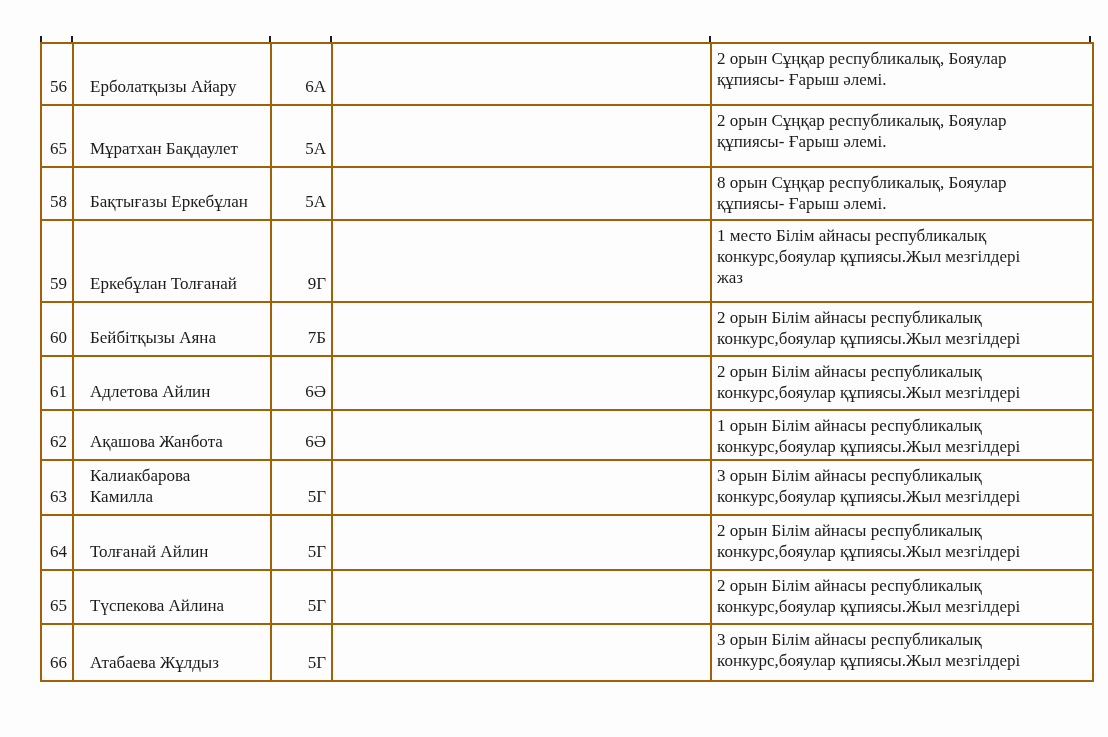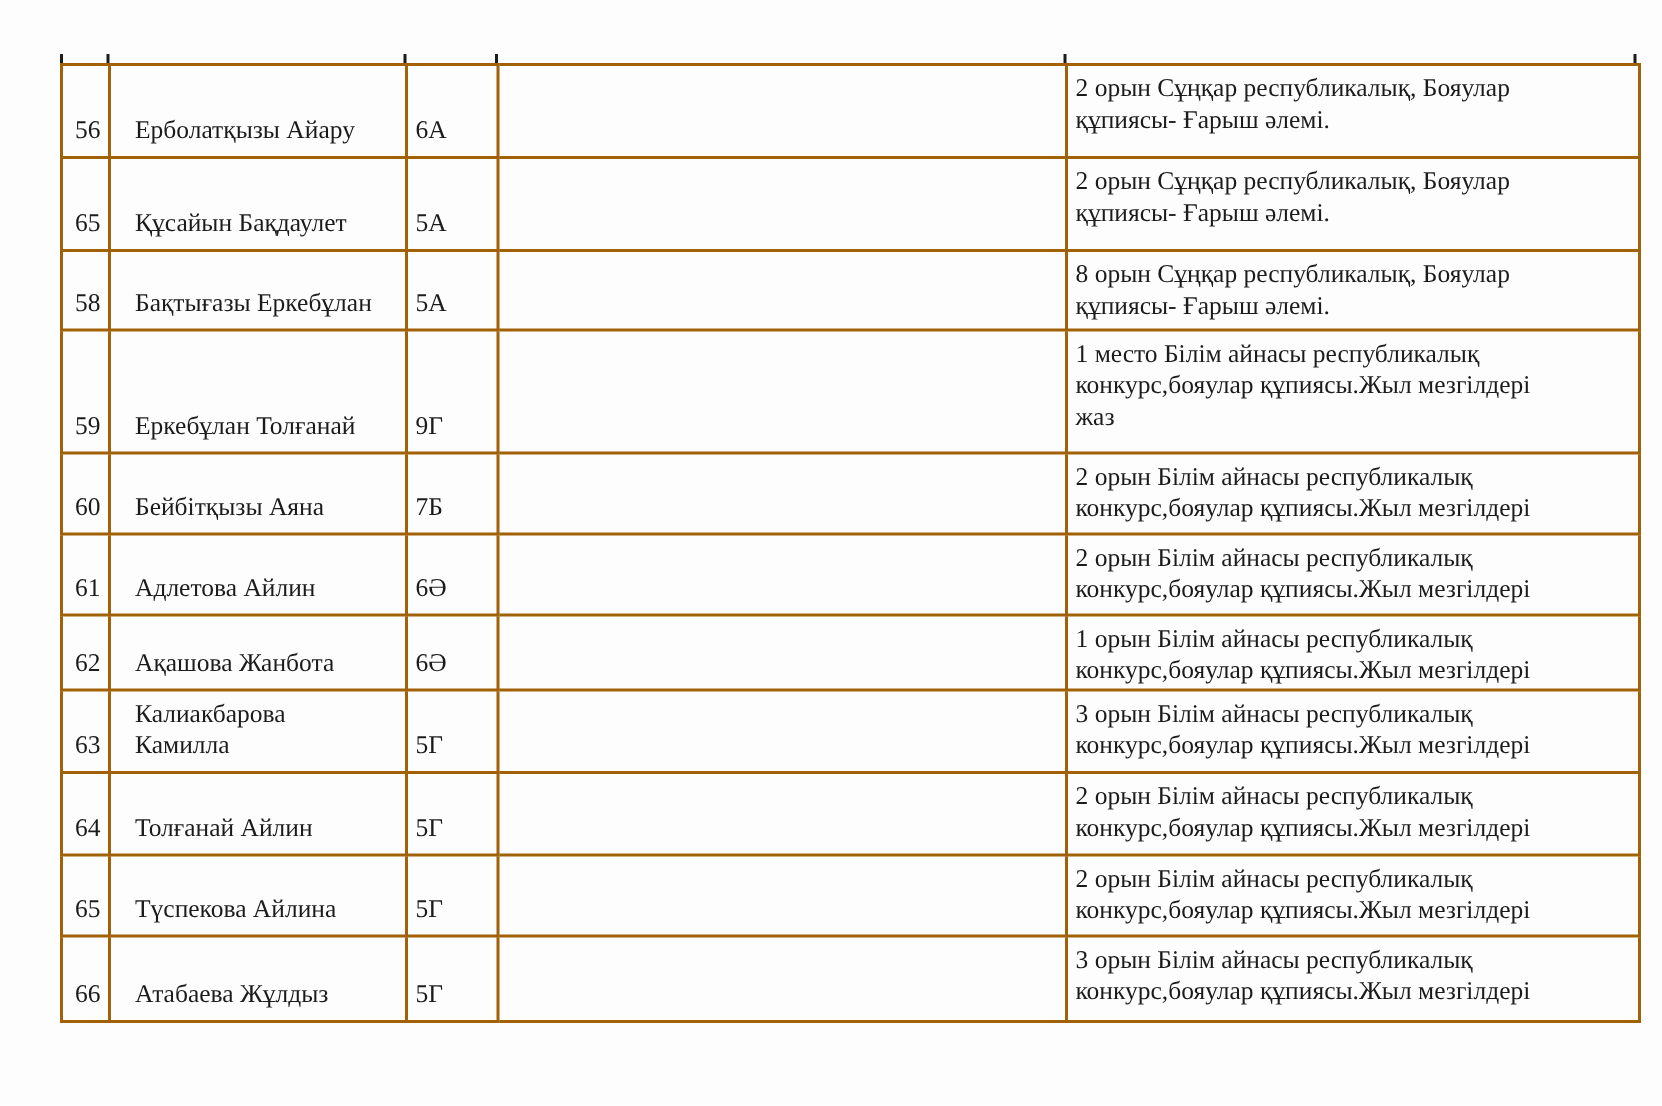--- a/index.html
+++ b/index.html
@@ -30,21 +30,21 @@
   td {
     border: 2px solid #a16207;
     font-size: 17px;
     line-height: 1.24;
     color: #1b1b1b;
     padding: 2px 5px;
     overflow: hidden;
   }
   td.num   { vertical-align: bottom; padding: 2px 2px 7px 5px; text-align: center; }
   td.name  { vertical-align: bottom; padding-bottom: 7px; white-space: pre-line; padding-left: 16px; }
-  td.grade { vertical-align: bottom; padding-bottom: 7px; }
+  td.grade { vertical-align: bottom; padding-bottom: 7px; text-align: right; }
   td.blank { }
   td.award { vertical-align: top; padding-top: 4px; padding-right: 8px; white-space: pre-line; }
 
   tr:nth-child(1)  { height: 62px; }
   tr:nth-child(2)  { height: 62px; }
   tr:nth-child(3)  { height: 53px; }
   tr:nth-child(4)  { height: 82px; }
   tr:nth-child(5)  { height: 54px; }
   tr:nth-child(6)  { height: 54px; }
   tr:nth-child(7)  { height: 50px; }
@@ -77,21 +77,21 @@
       <tr>
         <td class="num">56</td>
         <td class="name">Ерболатқызы Айару</td>
         <td class="grade">6А</td>
         <td class="blank"></td>
         <td class="award">2 орын Сұңқар республикалық, Бояулар
 құпиясы- Ғарыш әлемі.</td>
       </tr>
       <tr>
         <td class="num">65</td>
-        <td class="name">Құсайын Бақдаулет</td>
+        <td class="name">Мұратхан Бақдаулет</td>
         <td class="grade">5А</td>
         <td class="blank"></td>
         <td class="award">2 орын Сұңқар республикалық, Бояулар
 құпиясы- Ғарыш әлемі.</td>
       </tr>
       <tr>
         <td class="num">58</td>
         <td class="name">Бақтығазы Еркебұлан</td>
         <td class="grade">5А</td>
         <td class="blank"></td>

